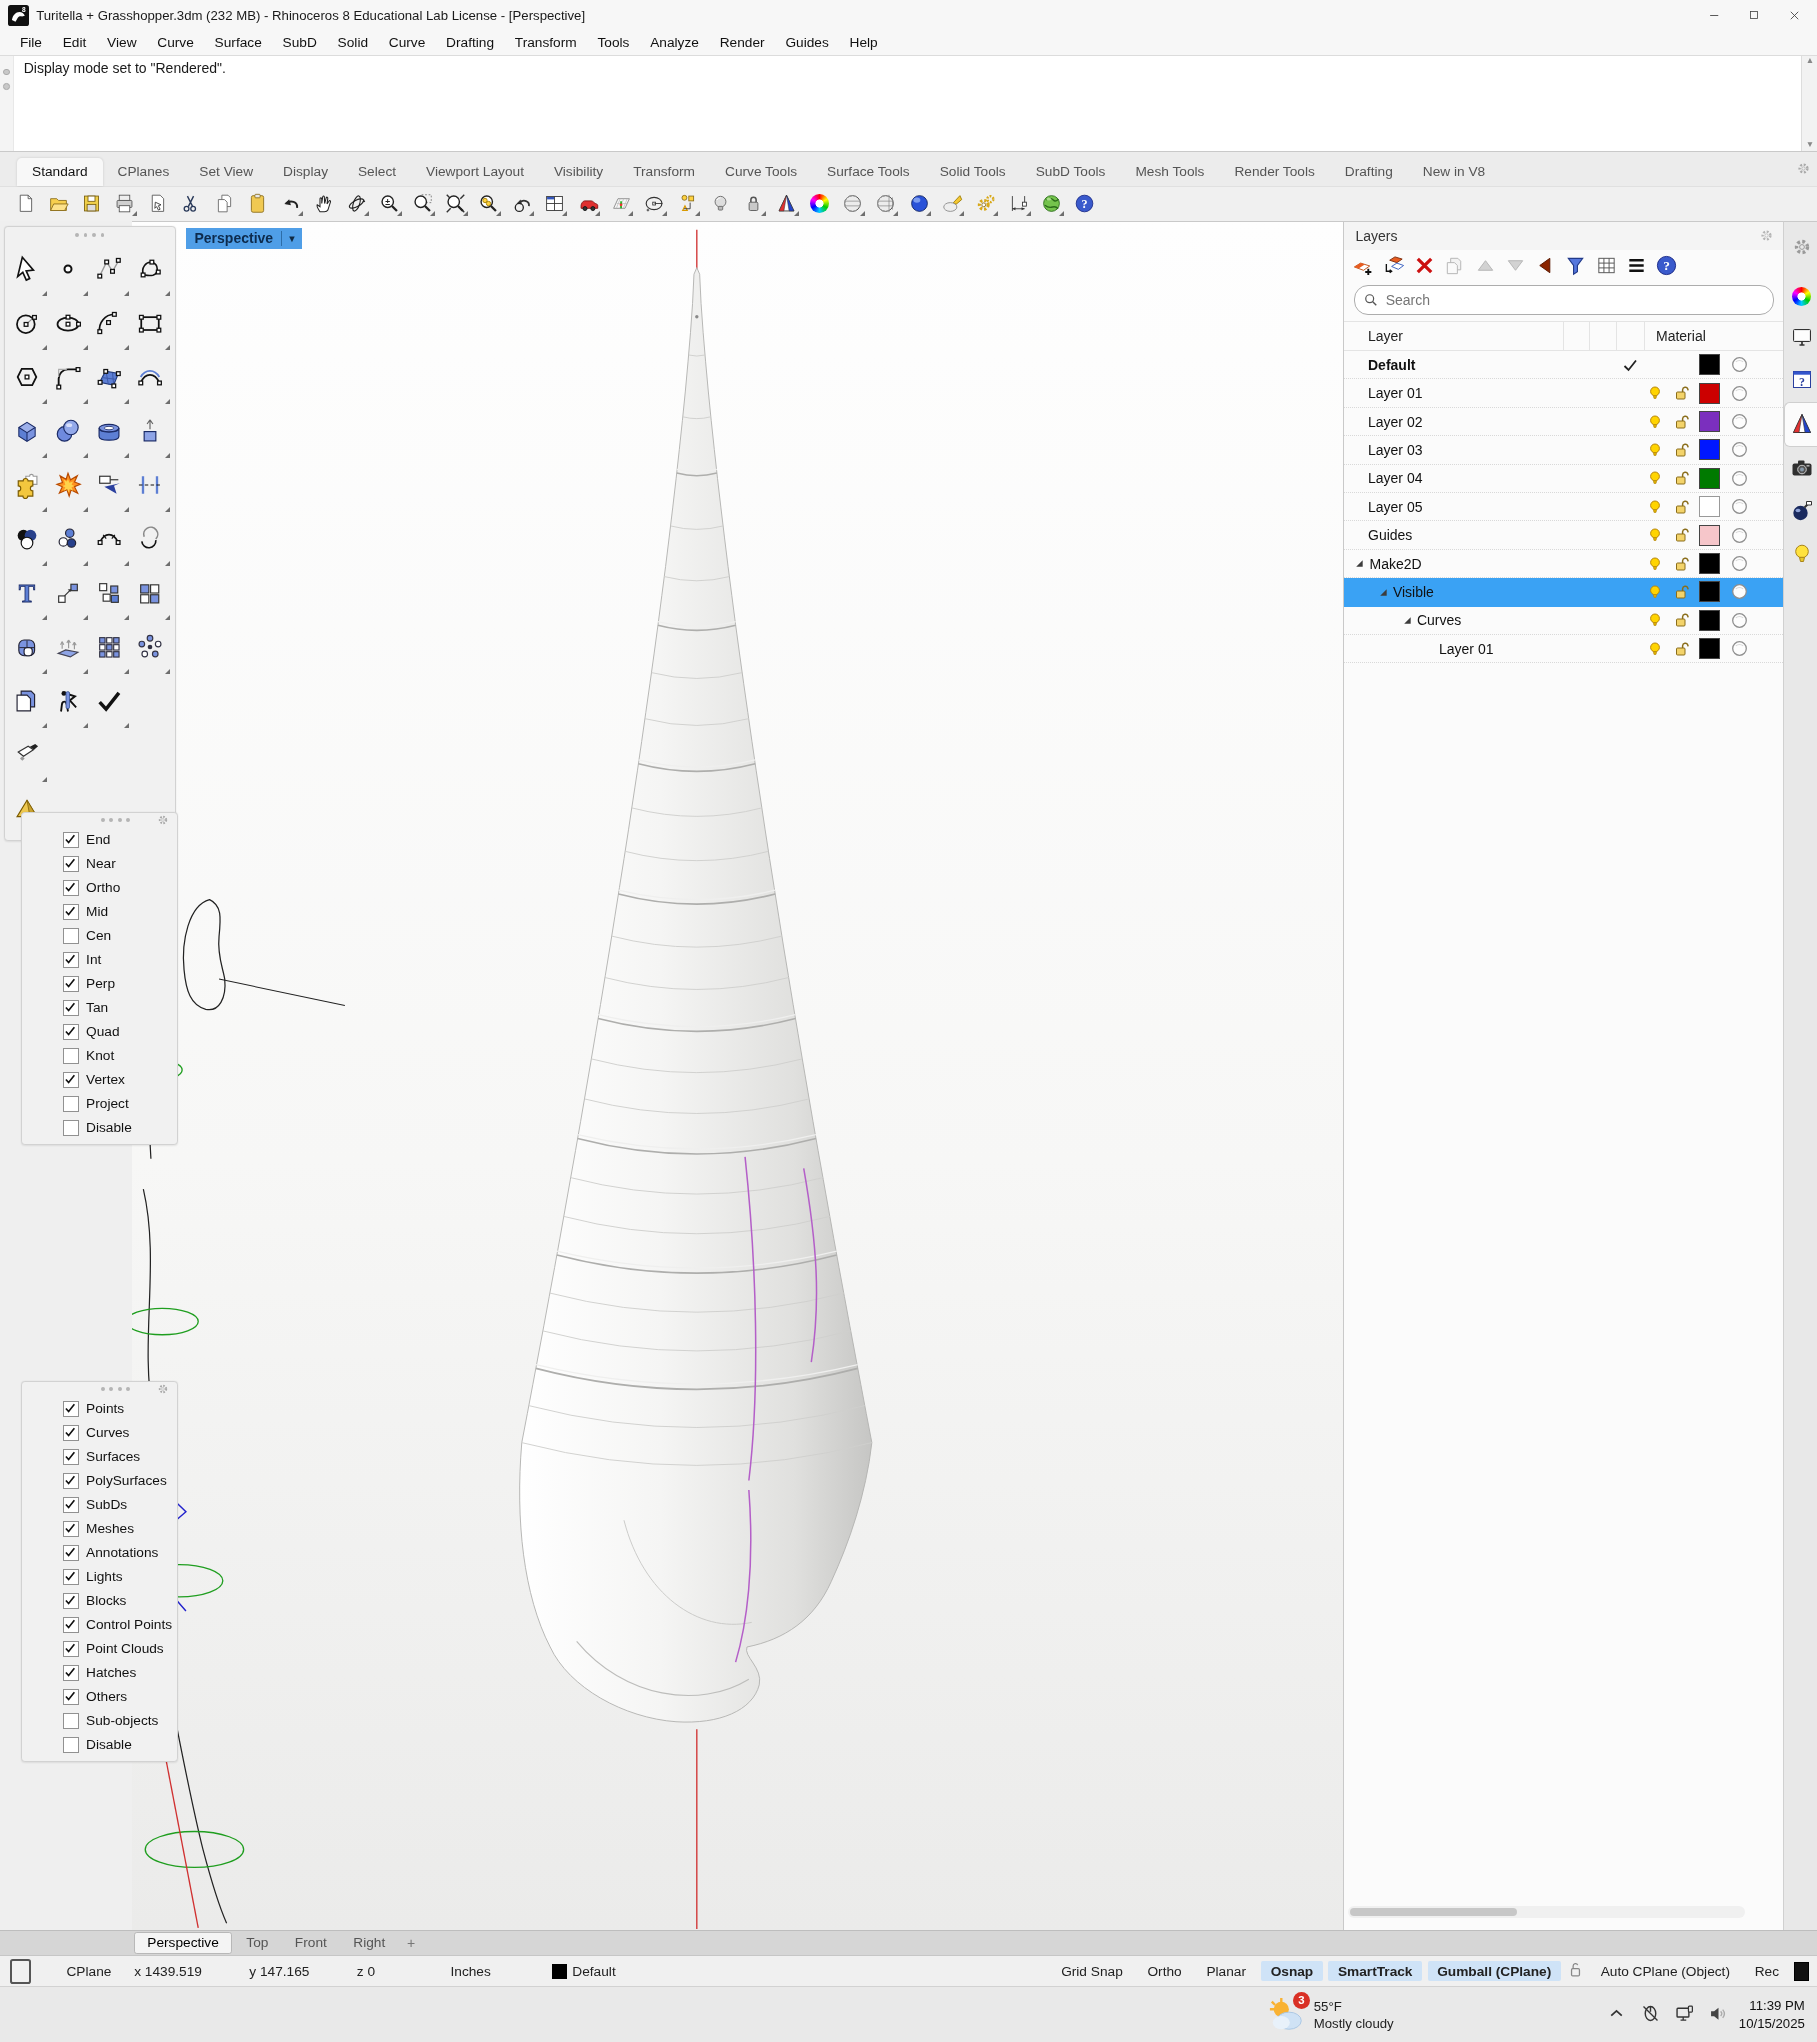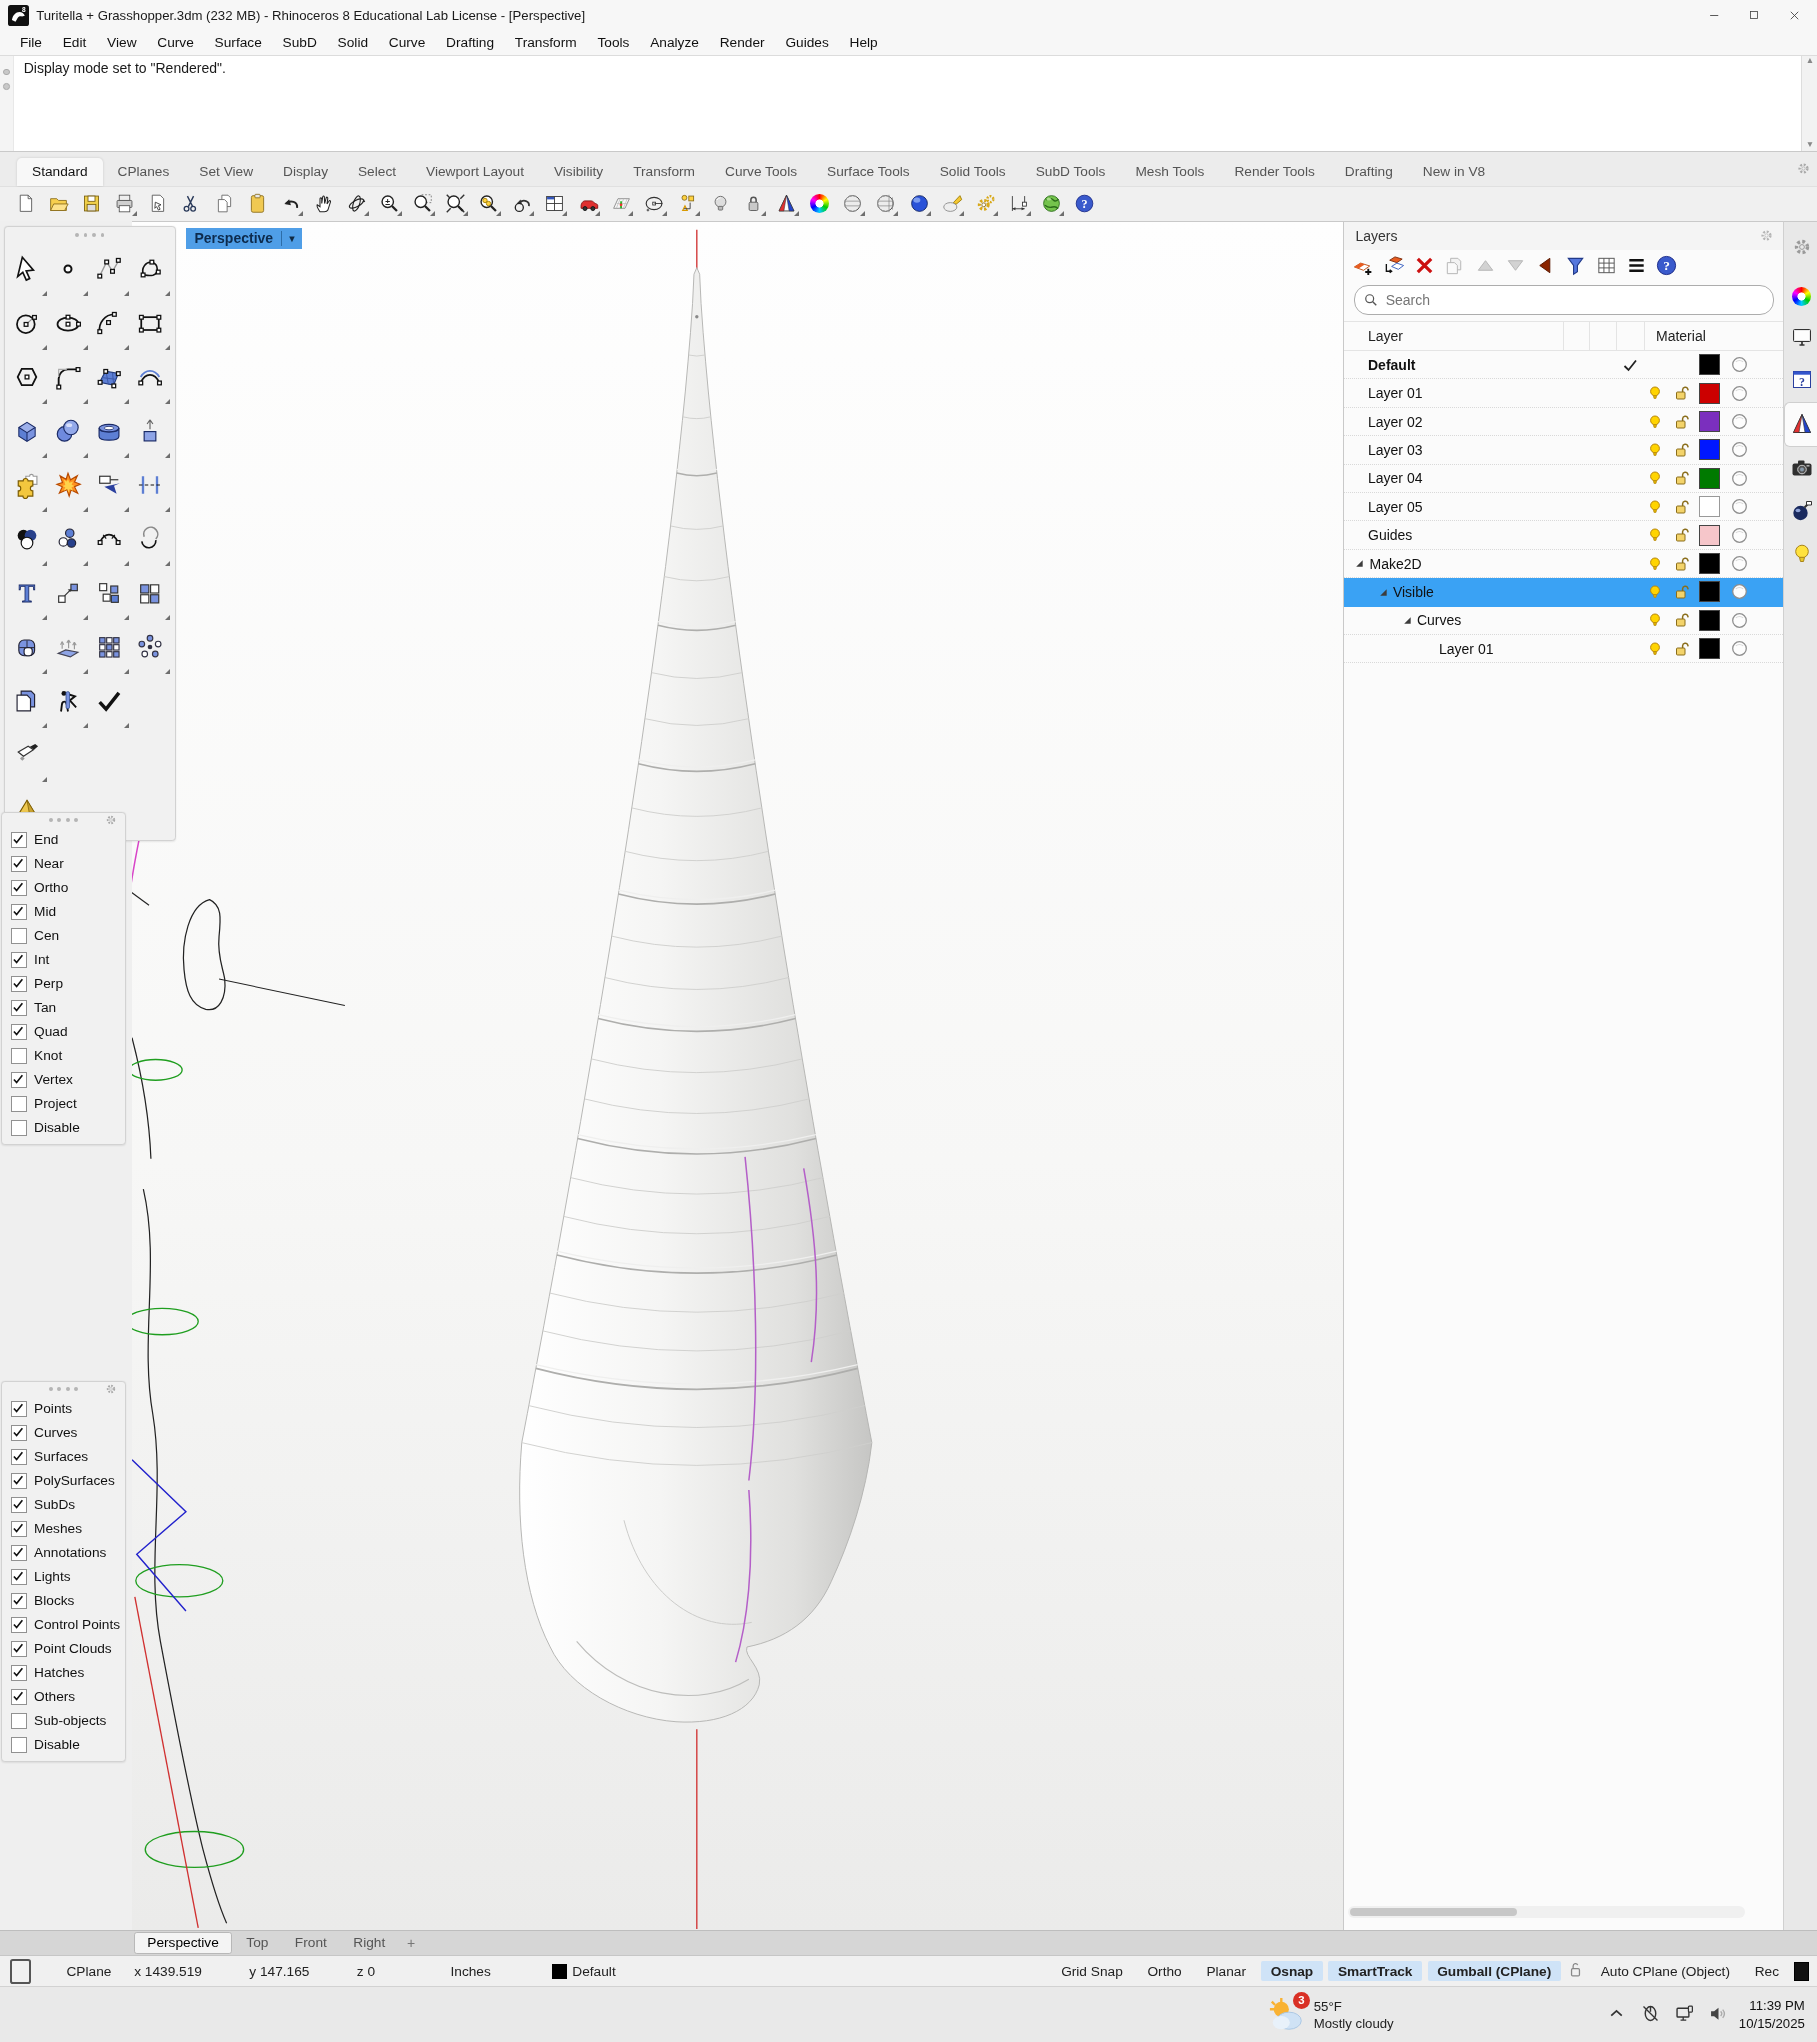--- a/index.html
+++ b/index.html
@@ -35,21 +35,21 @@
   .corner{position:absolute;right:0;bottom:0;width:0;height:0;border-left:5.7px solid transparent;border-bottom:5.7px solid #6e6e6e;}
   
   .workspace{height:1709px;display:flex;flex:0 0 auto;position:relative;}
   .sidebar{width:132px;background:#efefef;position:relative;flex:0 0 auto;z-index:4;}
   .palette{position:absolute;top:5.7px;left:3.8px;width:170px;background:#f1f1f1;border:0.9px solid #d2d2d2;border-radius:3.8px;padding-bottom:3.8px;box-shadow:0 0.9px 1.9px rgba(0,0,0,.08);}
   .phead{height:15px;display:flex;align-items:center;justify-content:center;gap:4.7px;position:relative;}
   .phead i{width:3.8px;height:3.8px;border-radius:50%;background:#b5b5b5;}
   .phead .gearbtn{position:absolute;right:3.8px;top:0.9px;}
   .pgrid{display:grid;grid-template-columns:repeat(4,41px);justify-content:center;}
   .pcell{width:39px;height:54px;position:relative;display:flex;align-items:center;justify-content:center;}
-  .panel{position:absolute;left:1px;width:123px;background:#f1f1f1;border:0.9px solid #d2d2d2;border-radius:3.8px;padding-bottom:4.7px;box-shadow:0 0.9px 1.9px rgba(0,0,0,.08);}
+  .panel{position:absolute;left:21px;width:123px;background:#f1f1f1;border:0.9px solid #d2d2d2;border-radius:3.8px;padding-bottom:4.7px;box-shadow:0 0.9px 1.9px rgba(0,0,0,.08);padding-left:32px;}
   .cbrow{display:flex;align-items:center;height:24px;padding-left:8.5px;gap:7.6px;font-size:13.7px;color:#111;}
   .cb{width:14px;height:14px;background:#fff;border:0.9px solid #919191;display:flex;align-items:center;justify-content:center;flex:0 0 auto;}
   
   .canvas{width:1211px;flex:0 0 auto;position:relative;background:linear-gradient(#fefefe 0%,#f7f7f6 55%,#ebebea 100%);border-top:0.9px solid #c9c9c9;overflow:hidden;}
   .canvas svg{position:absolute;inset:0;}
   .vplabel{position:absolute;top:6.6px;left:54px;background:#4f9ee7;color:#0d2b4d;font-weight:bold;font-size:14px;display:flex;align-items:center;padding:1.9px 3.8px 2.8px 8.5px;z-index:3;}
   .vpsep{width:0.9px;height:15px;background:#2d6da8;margin:0 3.8px 0 7.6px;}
   .vparrow{font-size:9.5px;color:#102a43;padding:0 1.9px;}
   
   .layers{width:439px;flex:0 0 auto;background:#fbfbfb;border-left:0.9px solid #c9c9c9;border-top:0.9px solid #c9c9c9;display:flex;flex-direction:column;font-size:14px;position:relative;}

